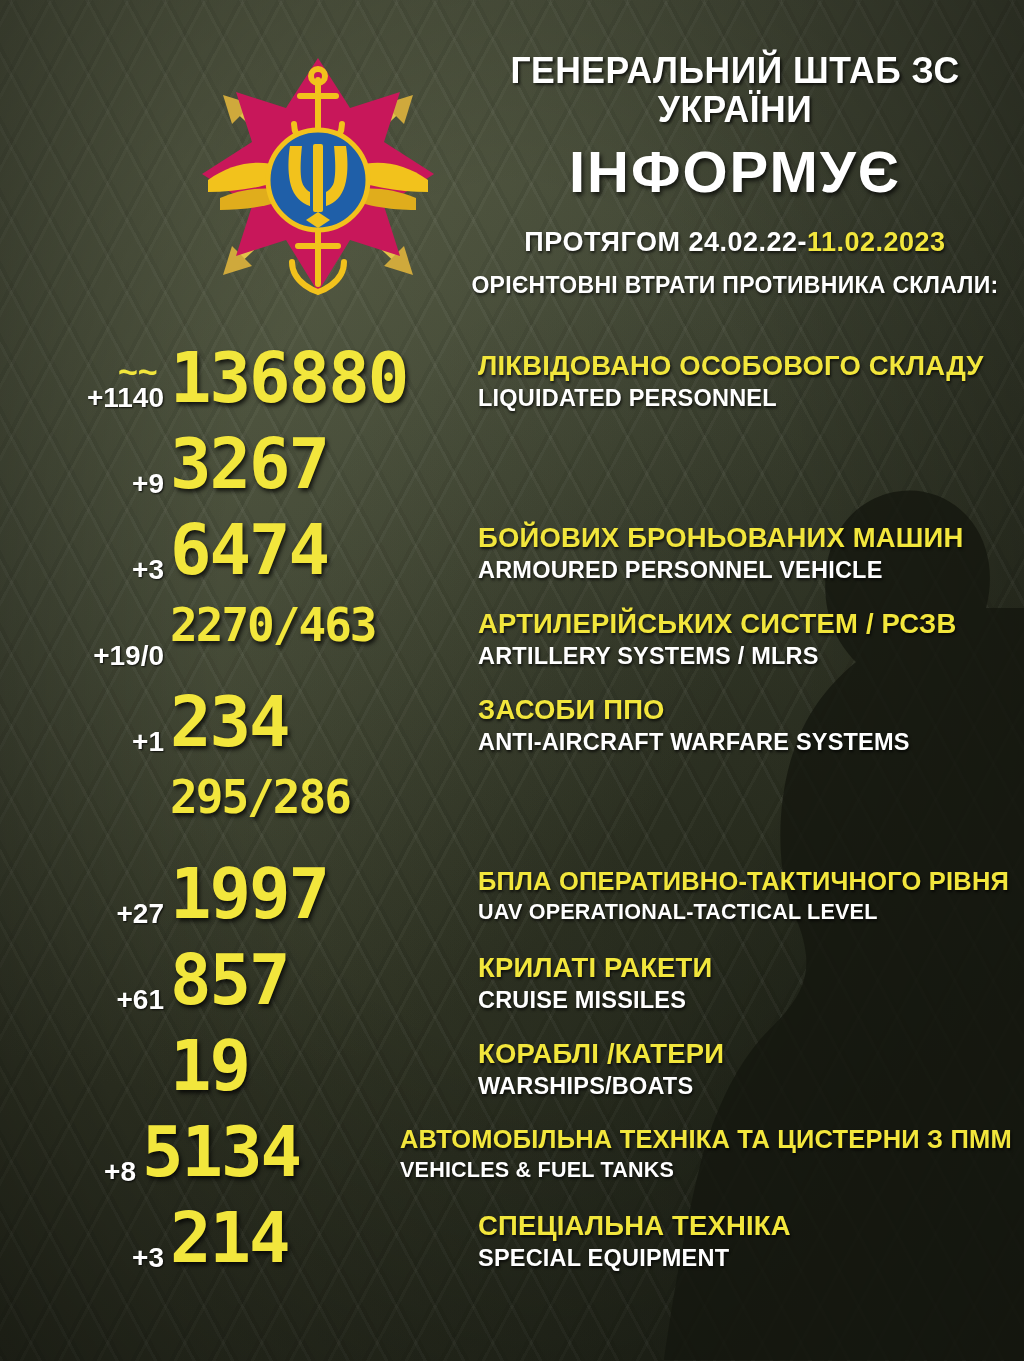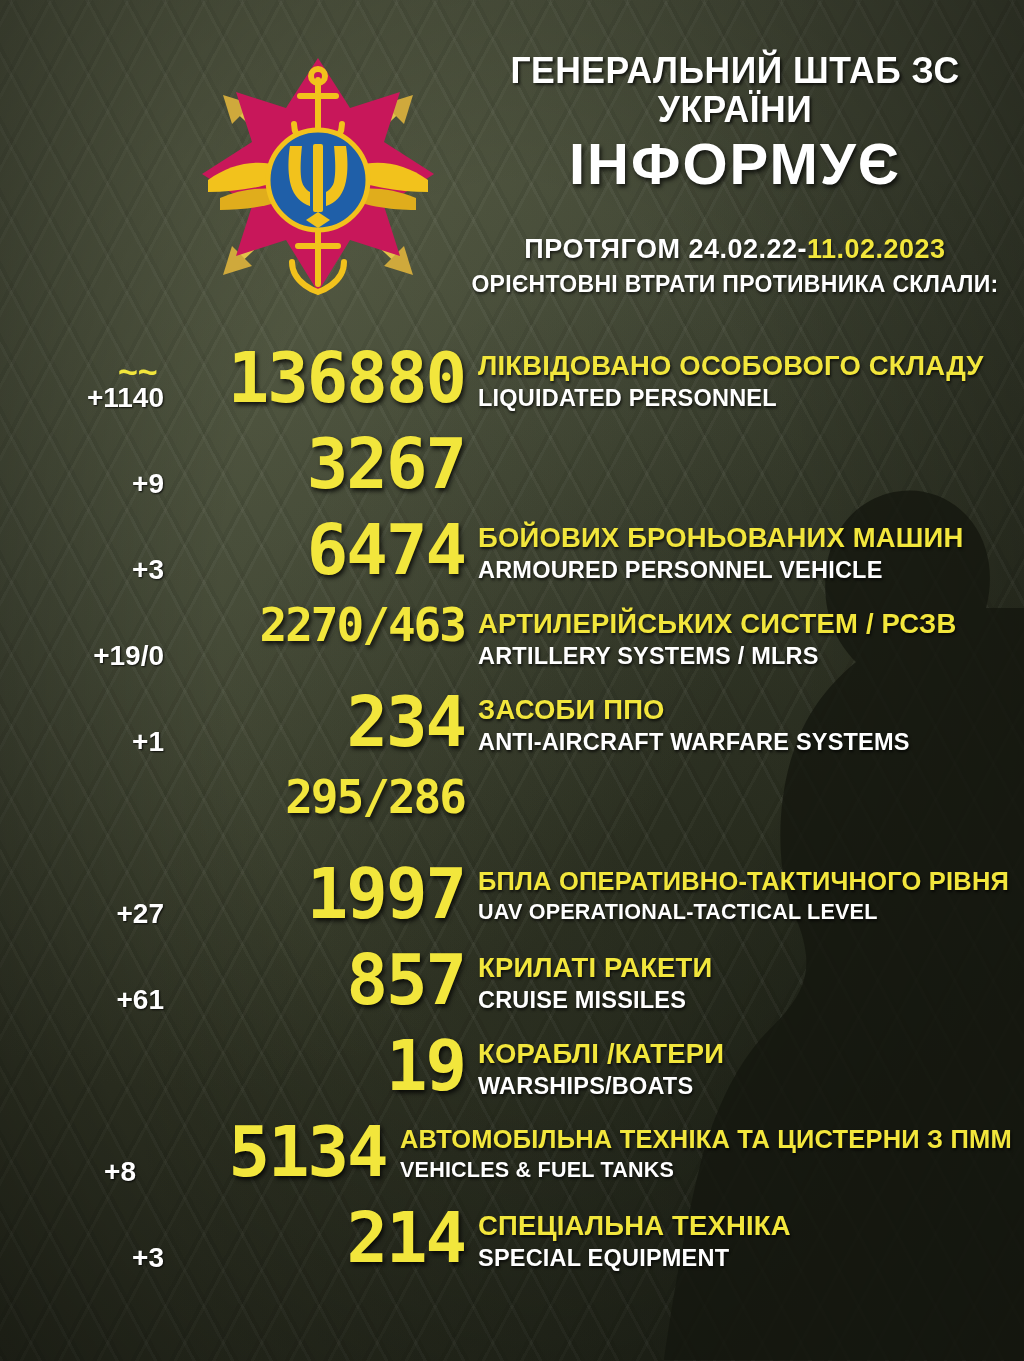--- a/index.html
+++ b/index.html
@@ -87,34 +87,35 @@
     font-size: 37px;
     letter-spacing: 0.5px;
     line-height: 1.05;
     text-shadow: 2px 2px 3px rgba(0,0,0,0.7);
     transform: scaleX(0.96);
   }
   .head-title2 {
     font-weight: bold;
     font-size: 58px;
     letter-spacing: 2px;
+    margin-top: 8px;
     text-shadow: 2px 3px 4px rgba(0,0,0,0.7);
   }
   .head-period {
-    margin-top: 37px;
+    margin-top: 22px;
     font-size: 27px;
     font-weight: bold;
     letter-spacing: 0.5px;
     text-shadow: 1px 2px 3px rgba(0,0,0,0.7);
   }
   .head-period .date {
     color: #f2e63c;
   }
   .head-sub {
-    margin-top: 6px;
+    margin-top: 14px;
     font-size: 23px;
     font-weight: bold;
     letter-spacing: 0.3px;
     text-shadow: 1px 2px 3px rgba(0,0,0,0.7);
     text-align: center;
   }
 
   
   .rows {
     position: relative;
@@ -133,21 +134,21 @@
     font-size: 28px;
     font-weight: bold;
     padding-right: 6px;
     padding-top: 38px;
     box-sizing: border-box;
     text-shadow: 1px 1px 2px rgba(0,0,0,0.8);
     letter-spacing: 0px;
   }
   .num {
     width: 295px;
-    text-align: right;
+    text-align: left;
     color: #f2e63c;
     font-family: "DejaVu Sans Mono", monospace;
     font-size: 69px;
     font-weight: bold;
     line-height: 0.95;
     letter-spacing: -2px;
     padding-top: 2px;
     box-sizing: border-box;
     text-shadow: 2px 3px 4px rgba(0,0,0,0.75);
     white-space: nowrap;

